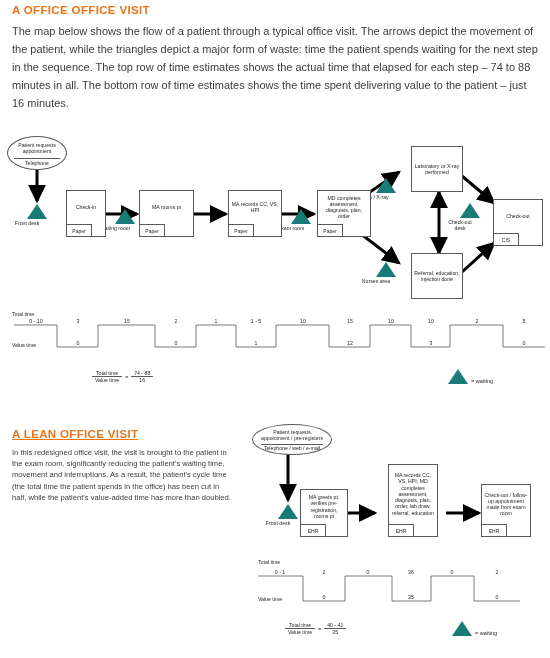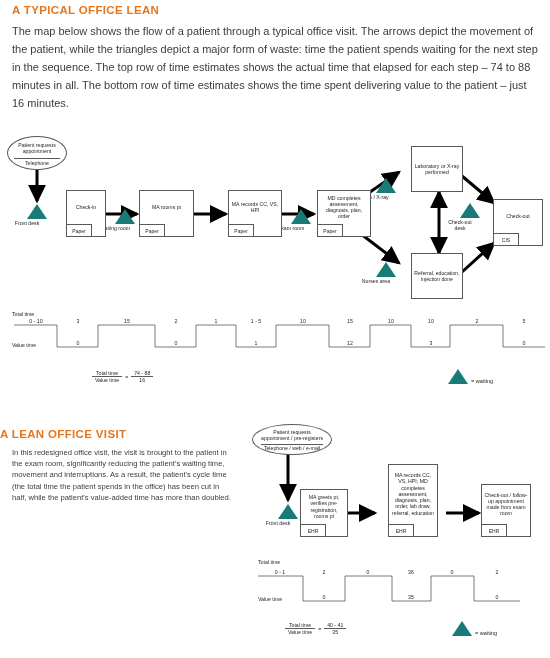--- a/index.html
+++ b/index.html
@@ -88,21 +88,21 @@
     width:0;height:0;border-left:10px solid transparent;
     border-right:10px solid transparent;border-bottom:15px solid #197b78;
   }
   .legend .lg-text{font-size:5.6px;color:#231f20;padding-bottom:0px;}
 </style>
 </head>
 <body>
 
 <div class="page">
 
-  <div class="section-title" style="left:12px;top:4px;">A TYPICAL OFFICE LEAN</div>
+  <div class="section-title" style="left:12px;top:4px;">A OFFICE OFFICE VISIT</div>
 
   <div class="body-copy" style="left:12px;top:22px;width:526px;">The map below shows the flow of a patient through a typical office visit. The arrows depict the movement of the patient, while the triangles depict a major form of waste: time the patient spends waiting for the next step in the sequence. The top row of time estimates shows the actual time that elapsed for each step – 74 to 88 minutes in all. The bottom row of time estimates shows the time spent delivering value to the patient – just 16 minutes.</div>
 
 
   <svg class="tl-svg" width="550" height="658" style="pointer-events:none;">
     <defs>
       <marker id="ah" markerWidth="7" markerHeight="7" refX="5.4" refY="3" orient="auto">
         <path d="M0,0 L6.2,3 L0,6 z" fill="#000"></path>
       </marker>
       <marker id="ah2" markerWidth="7" markerHeight="7" refX="5.4" refY="3" orient="auto">
@@ -237,21 +237,21 @@
       </tr>
     </tbody>
       </table>
   </div>
 
   <div class="legend" style="left:448px;top:369px;">
     <div class="lg-tri"></div>
     <div class="lg-text">= waiting</div>
   </div>
 
-  <div class="section-title" style="left:0;top:428px;">A LEAN OFFICE VISIT</div>
+  <div class="section-title" style="left:12px;top:428px;text-decoration:underline;">A LEAN OFFICE VISIT</div>
 
   <div class="body-copy" style="left:12px;top:447px;width:222px;font-size:7.6px;line-height:11.2px;">In this redesigned office visit, the visit is brought to the patient in the exam room, significantly reducing the patient's waiting time, movement and interruptions. As a result, the patient's cycle time (the total time the patient spends in the office) has been cut in half, while the patient's value-added time has more than doubled.</div>
 
   <svg class="tl-svg" width="550" height="658" style="pointer-events:none;">
     <line x1="288" y1="452" x2="288" y2="500" stroke="#000" stroke-width="3" marker-end="url(#ah)"></line>
     <line x1="338" y1="513" x2="375" y2="513" stroke="#000" stroke-width="3" marker-end="url(#ah)"></line>
     <line x1="446" y1="513" x2="479" y2="513" stroke="#000" stroke-width="3" marker-end="url(#ah)"></line>
   </svg>
 
   <div class="ellipse" style="left:252px;top:424px;width:80px;height:31px;">

